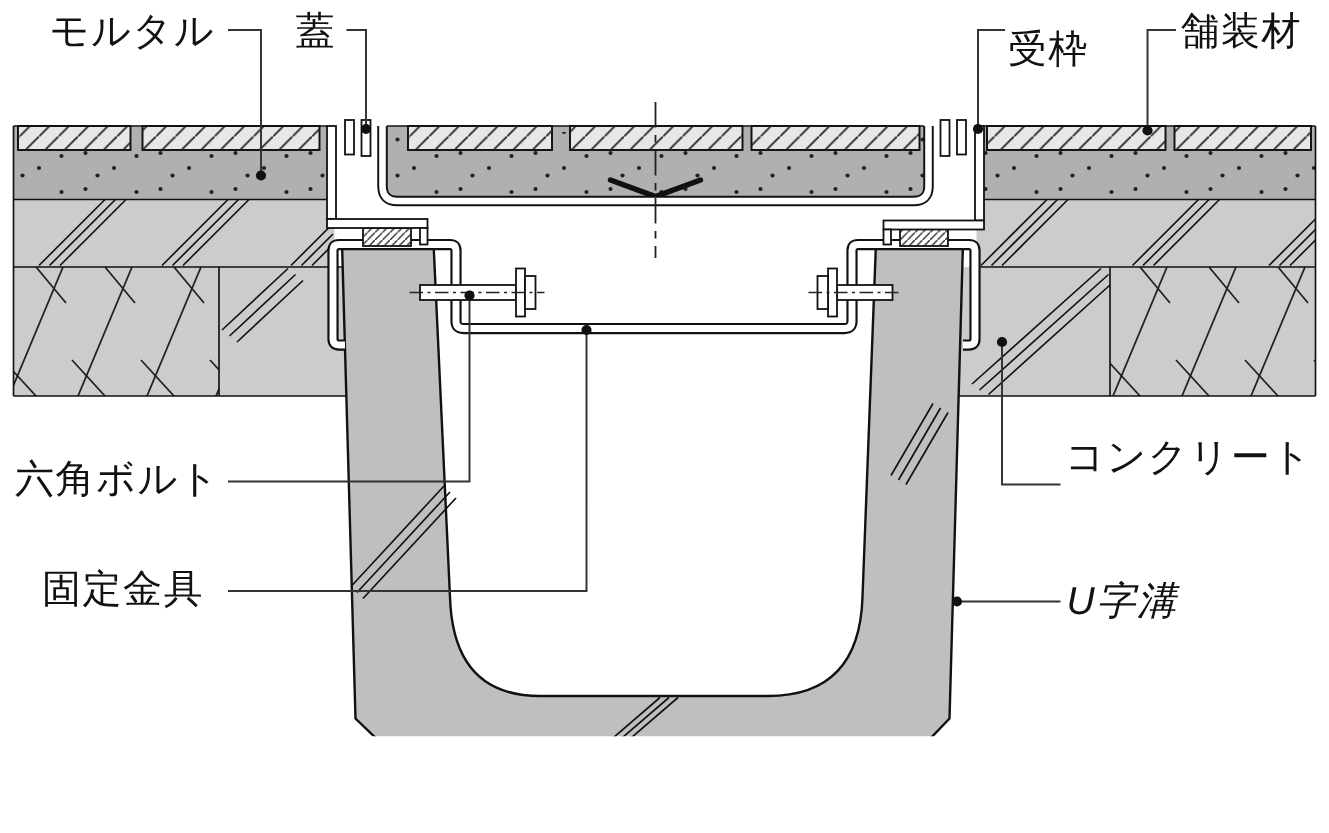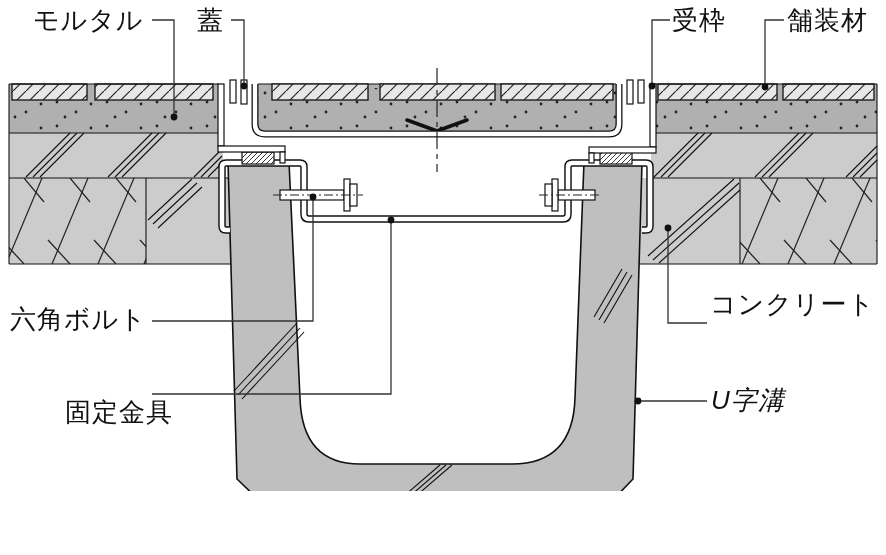--- a/index.html
+++ b/index.html
@@ -221,21 +221,21 @@
     <circle class="ldot" cx="391" cy="220" r="3.4"></circle>
     <polyline class="leader" points="707,323 668,323 668,228"></polyline>
     <circle class="ldot" cx="668" cy="228" r="3.4"></circle>
     <polyline class="leader" points="707,401 638,401"></polyline>
     <circle class="ldot" cx="638" cy="401" r="3.4"></circle>
   </g>
 </svg>
 
   <div class="label" style="left:33px;top:4px;">モルタル</div>
   <div class="label" style="left:197px;top:4px;">蓋</div>
-  <div class="label" style="left:672px;top:4px;">受枠</div>
+  <div class="label" style="left:672px;top:16px;">受枠</div>
   <div class="label" style="left:787px;top:4px;">舗装材</div>
   <div class="label" style="left:10px;top:303px;">六角ボルト</div>
-  <div class="label" style="left:28px;top:396px;margin-left:37px;">固定金具</div>
+  <div class="label" style="left:28px;top:376px;">固定金具</div>
   <div class="label" style="left:710px;top:288px;text-align:right;">
     <span style="display:block">コンクリート</span>
   </div>
   <div class="label" style="left:711px;top:384px;font-style:italic;">U字溝</div>
 </div>
 
 </body></html>

